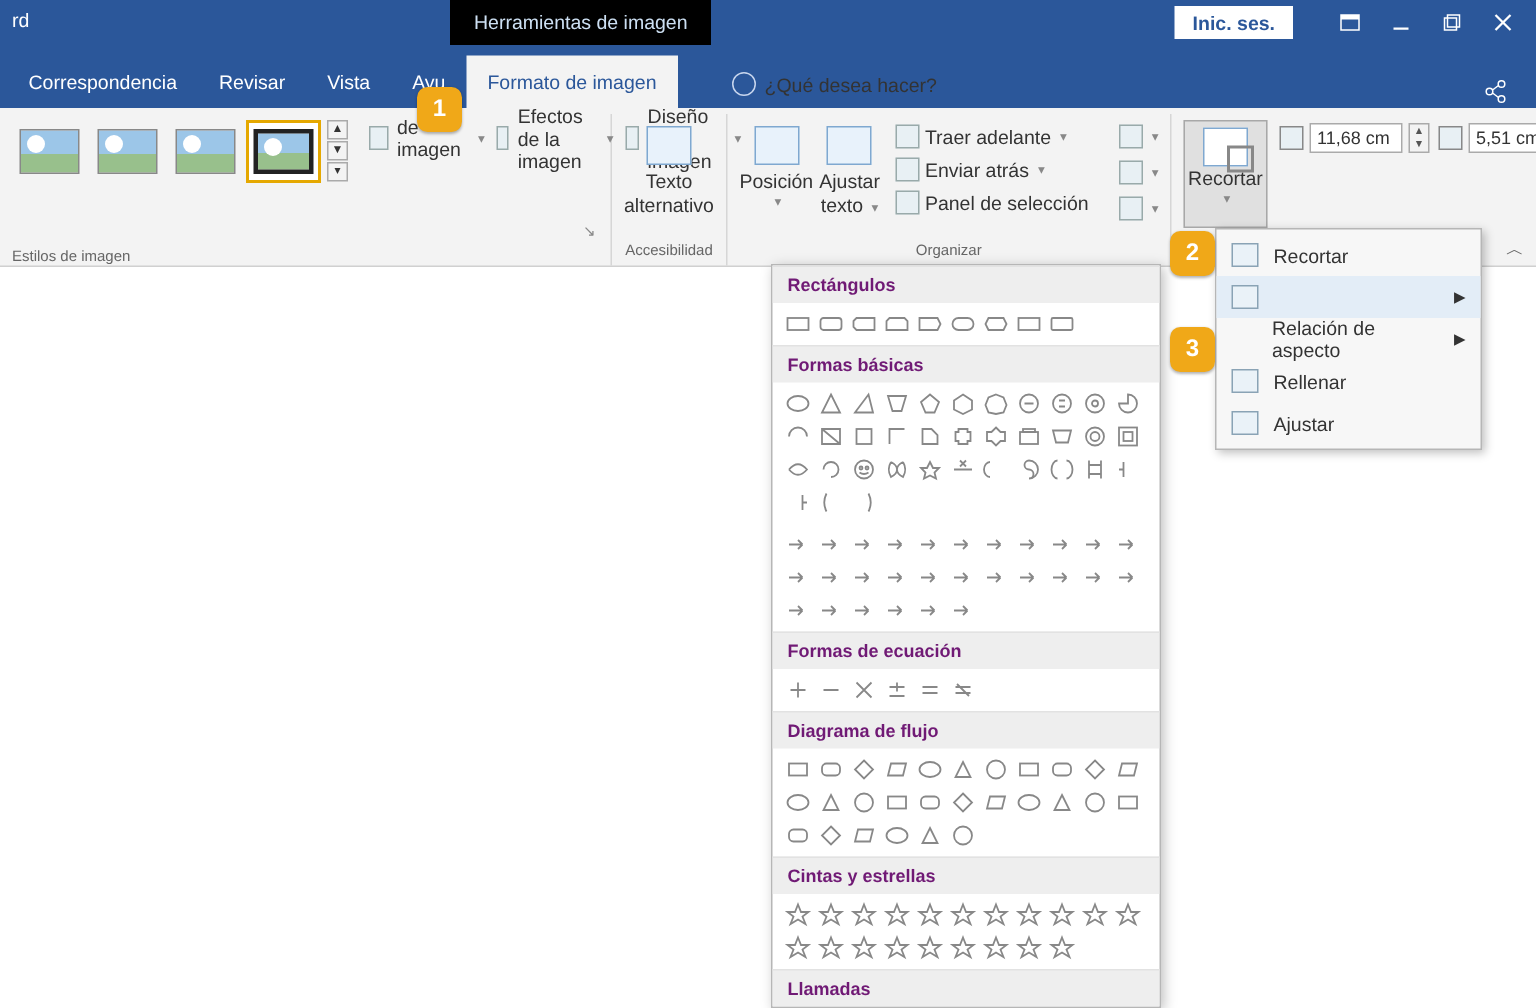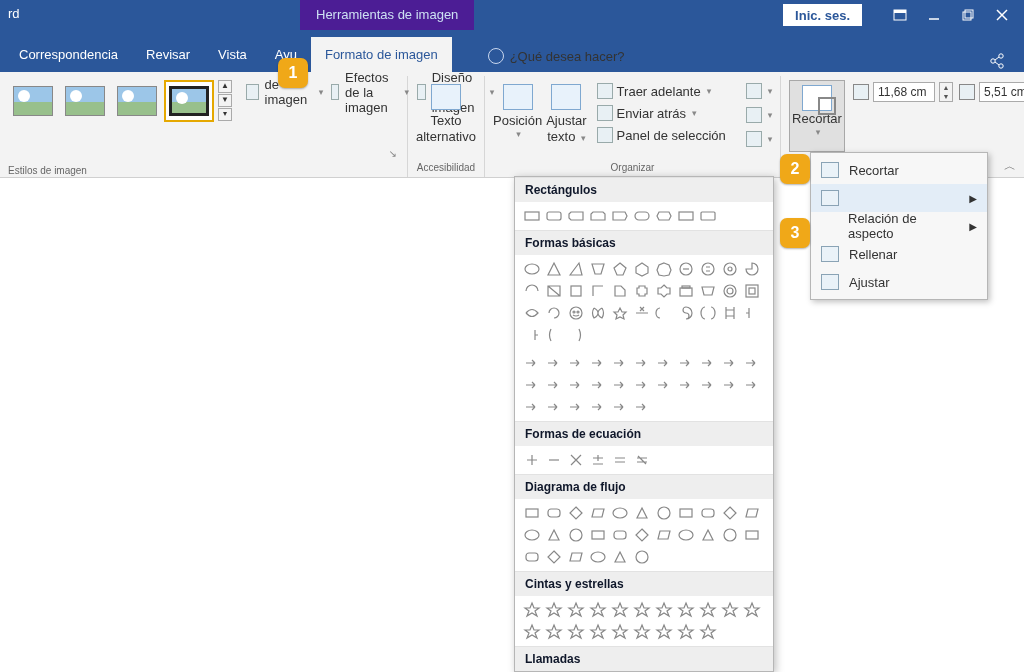--- a/index.html
+++ b/index.html
@@ -1,19 +1,19 @@
 <!DOCTYPE html>
 <html><head>
 <meta charset="utf-8">
 <style>
 *{box-sizing:border-box;margin:0;padding:0;font-family:"Segoe UI",Arial,sans-serif;font-size:13px;color:#333;}
 body{width:1024px;height:672px;background:#fff;overflow:hidden;position:relative;}
 .titlebar{background:#2b579a;height:30px;display:flex;align-items:center;padding:0 6px;justify-content:flex-end;}
 .titlebar .title-left{position:absolute;left:8px;top:6px;color:#ffffff;}
-.titlebar .contextual{position:absolute;left:300px;top:0;height:30px;padding:0 16px;background:#4c1d95;color:#cde0f3;line-height:30px;}
+.titlebar .contextual{position:absolute;left:300px;top:0;height:30px;padding:0 16px;background:#000000;color:#cde0f3;line-height:30px;}
 .titlebar .btn{height:22px;min-width:32px;display:flex;align-items:center;justify-content:center;color:#fff;margin-left:2px;}
 .signin{background:#fff;color:#2b579a;padding:0 12px;font-weight:bold;height:22px;display:flex;align-items:center;margin-right:20px;}
 .tabs{background:#2b579a;height:42px;display:flex;align-items:flex-end;padding-left:5px;}
 .tab{color:#fff;padding:10px 14px;cursor:pointer;}
 .tab.active{background:#f3f3f3;color:#2b579a;}
 .tellme{display:flex;align-items:center;color:#c8d6ee;margin-left:24px;padding:8px 12px;}
 .tellme .bulb{width:16px;height:16px;border:1.5px solid #c8d6ee;border-radius:50%;margin-right:6px;position:relative;}
 .ribbon{background:#f3f3f3;border-bottom:1px solid #d0d0d0;height:106px;display:flex;padding:4px 0 0 0;position:relative;}
 .group{border-right:1px solid #d6d6d6;padding:4px 8px 0 8px;display:flex;flex-direction:column;justify-content:space-between;height:100%;}
 .group-body{display:flex;gap:4px;align-items:flex-start;flex:1;}
@@ -35,21 +35,21 @@
 .spin div{flex:1;font-size:7px;text-align:center;line-height:9px;color:#555;}
 .cropbtn{background:#e0e0e0;border:1px solid #a8a8a8;}
 .cropicn{width:30px;height:26px;background:#fff;border:1px solid #7fa8d0;position:relative;}
 .cropicn::after{content:"";position:absolute;right:-5px;bottom:-5px;width:14px;height:14px;border:2px solid #888;}
 .dropdown{position:absolute;right:36px;top:152px;width:178px;background:#f7f7f7;border:1px solid #b6b6b6;box-shadow:2px 2px 6px rgba(0,0,0,0.25);padding:3px 0;}
 .dd-item{display:flex;align-items:center;height:28px;padding:0 10px;gap:10px;cursor:pointer;}
 .dd-item.hover{background:#e3edf7;}
 .dd-item .chev{margin-left:auto;font-size:10px;}
 .dd-icn{width:18px;height:16px;border:1px solid #8aa3b5;background:#eaf2f8;}
 .shapes-panel{position:absolute;left:514px;top:176px;width:260px;background:#fff;border:1px solid #b6b6b6;box-shadow:2px 2px 8px rgba(0,0,0,0.25);max-height:496px;overflow:hidden;}
-.sp-head{background:#eeeeee;font-weight:bold;font-size:12px;padding:5px 10px;color:#0f172a;border-top:1px solid #e2e2e2;}
+.sp-head{background:#eeeeee;font-weight:bold;font-size:12px;padding:5px 10px;color:#701a75;border-top:1px solid #e2e2e2;}
 .sp-grid{display:flex;flex-wrap:wrap;gap:4px;padding:5px 8px;}
 .sh{width:18px;height:18px;display:inline-block;}
 .sh svg{width:18px;height:18px;}
 .sh path,.sh rect,.sh circle,.sh ellipse,.sh polygon,.sh line{fill:none;stroke:#888;stroke-width:1.2;}
 .marker{position:absolute;width:30px;height:30px;border-radius:7px;background:#f0a818;color:#fff;font-weight:bold;font-size:16px;display:flex;align-items:center;justify-content:center;box-shadow:0 1px 2px rgba(0,0,0,0.3);z-index:100;}
 .collapse{position:absolute;right:8px;top:158px;font-size:12px;color:#666;cursor:pointer;}
 .share{position:absolute;right:8px;top:42px;color:#fff;padding:10px;}
 .win-icn{width:14px;height:14px;display:inline-block;}
 </style>
 </head>

